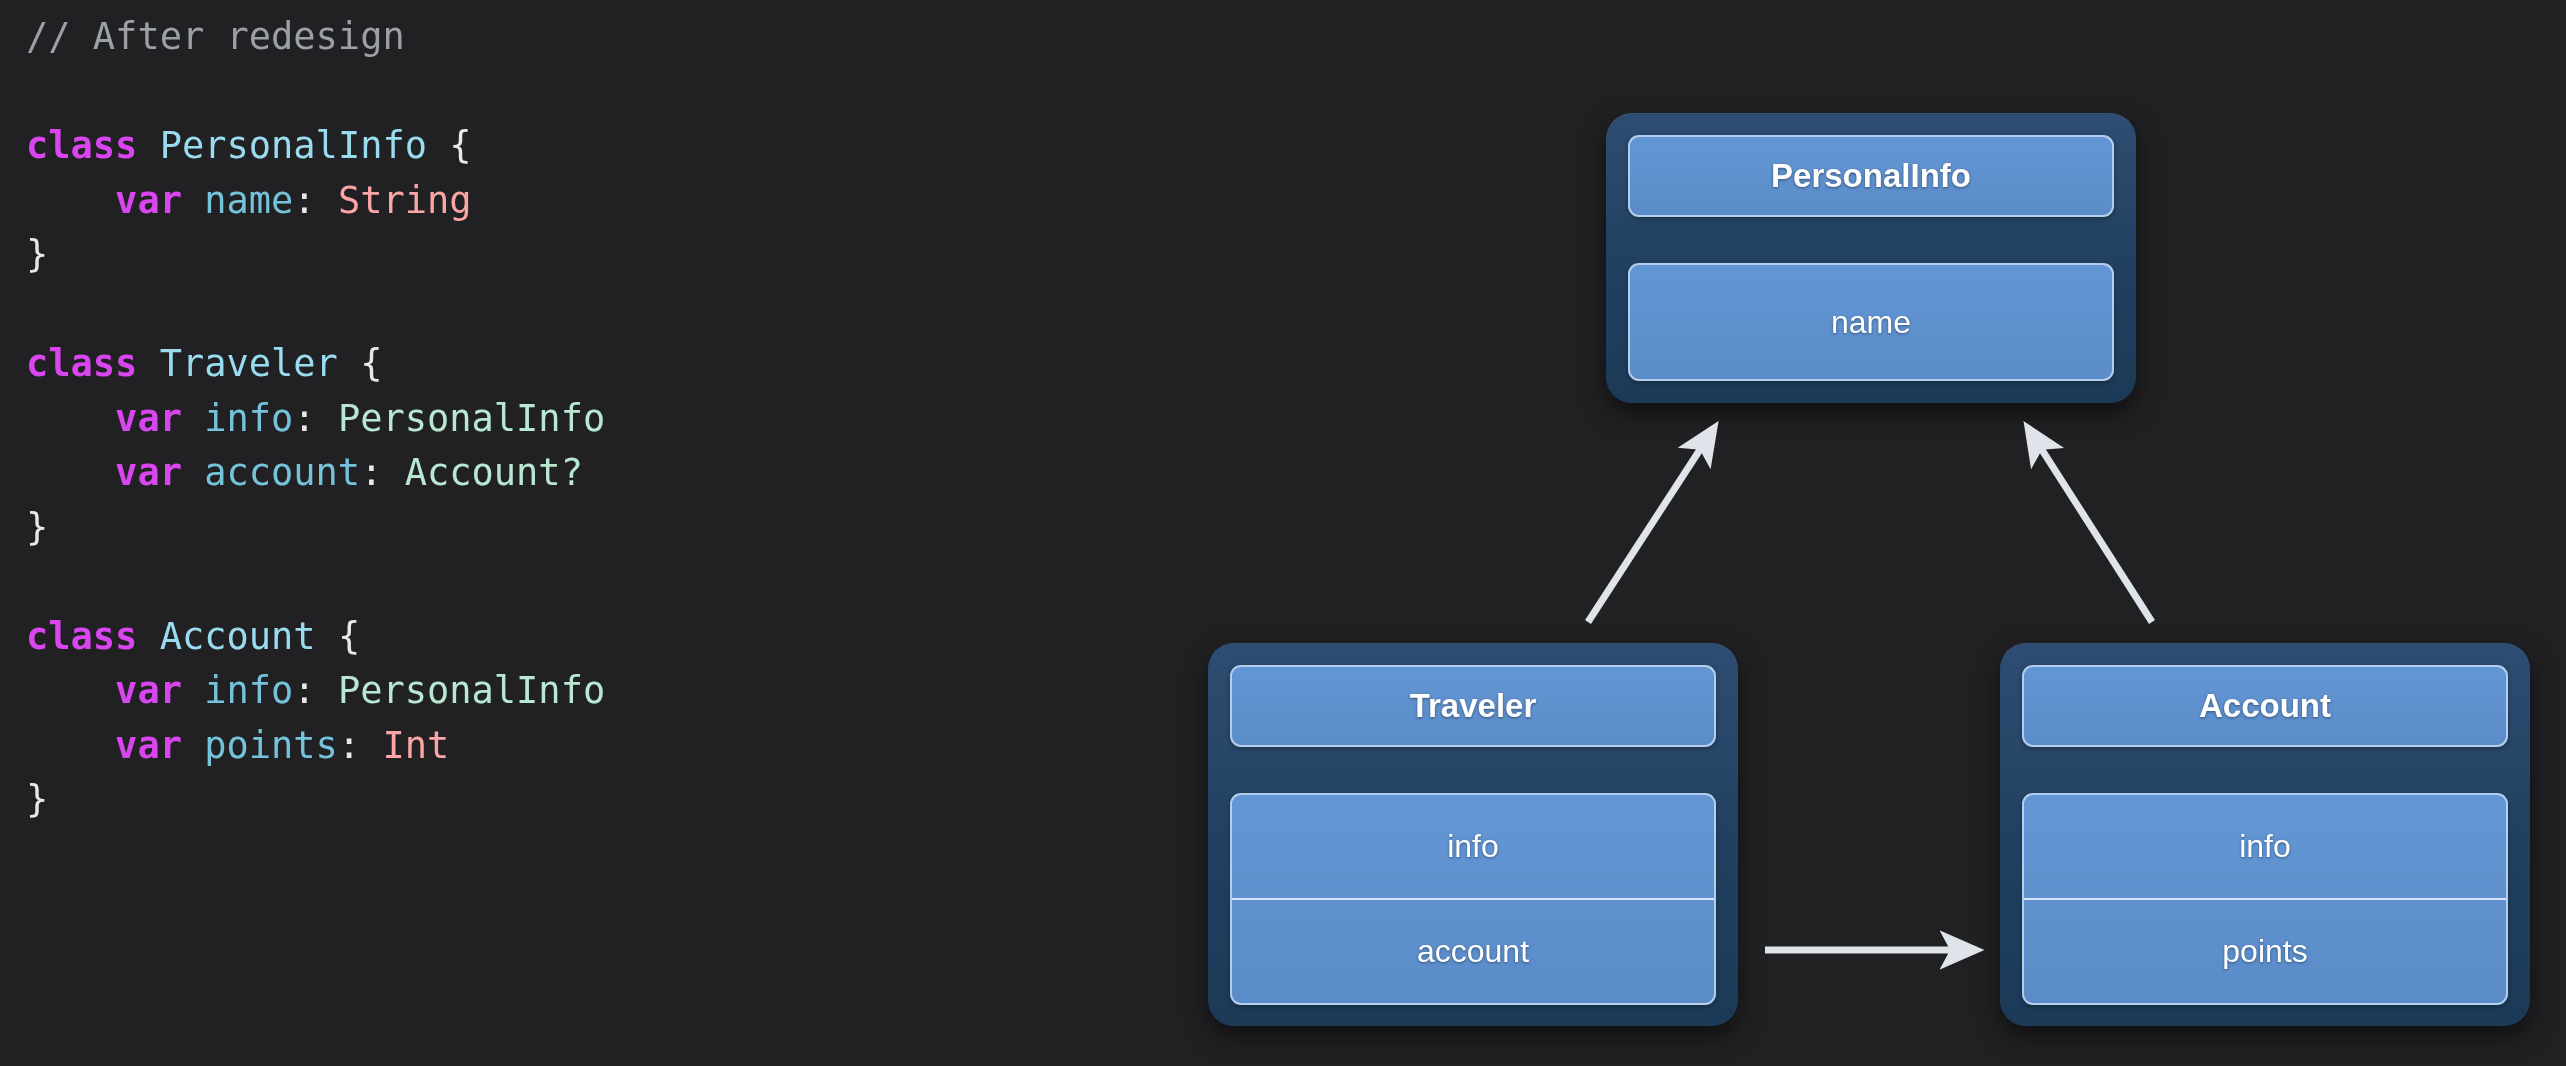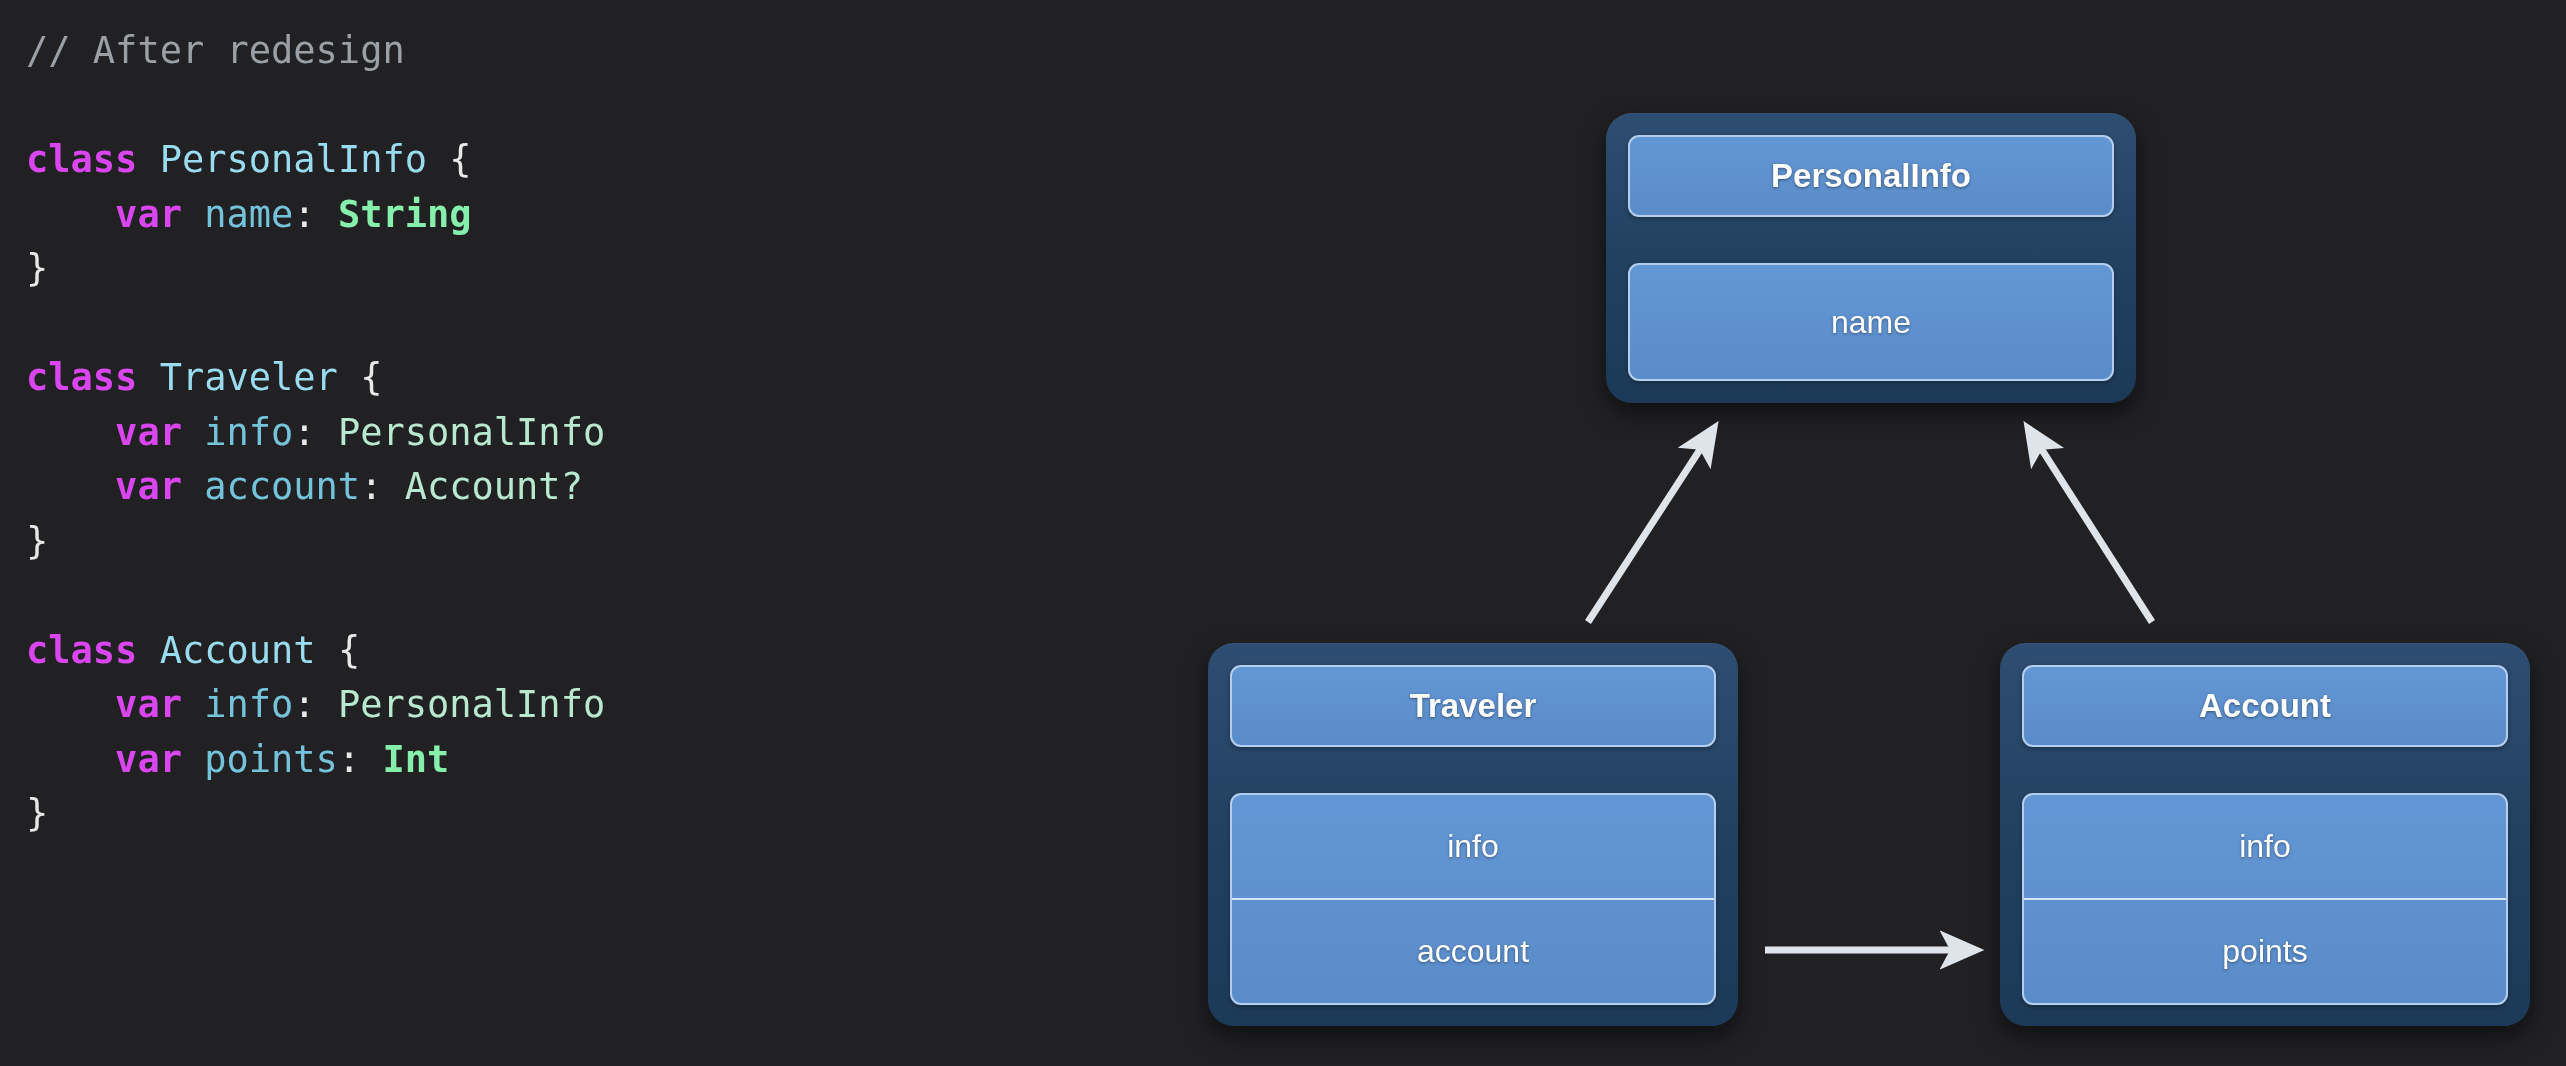--- a/index.html
+++ b/index.html
@@ -12,34 +12,34 @@
     height: 1066px;
     overflow: hidden;
     position: relative;
     font-family: "Liberation Sans", sans-serif;
   }
 
   
   #code-panel {
     position: absolute;
     left: 26px;
-    top: 24px;
+    top: 10px;
     width: 1100px;
     font-family: "DejaVu Sans Mono", "Liberation Mono", monospace;
     font-size: 37px;
     line-height: 54.5px;
     white-space: pre;
     letter-spacing: 0px;
   }
   .code-line { height: 54.5px; }
   .tok-comment { color: #9aa0a6; }
   .tok-keyword { color: #d946ef; font-weight: bold; }
   .tok-classname { color: #9adcef; }
   .tok-prop { color: #74c3da; }
-  .tok-type-builtin { color: #86efac; font-weight: bold; }
+  .tok-type-builtin { color: #fca5a5; }
   .tok-type-custom { color: #b8e8cf; }
   .tok-punct { color: #e8e8e8; }
 
   
   #diagram {
     position: absolute;
     left: 0; top: 0;
     width: 2566px;
     height: 1066px;
   }

